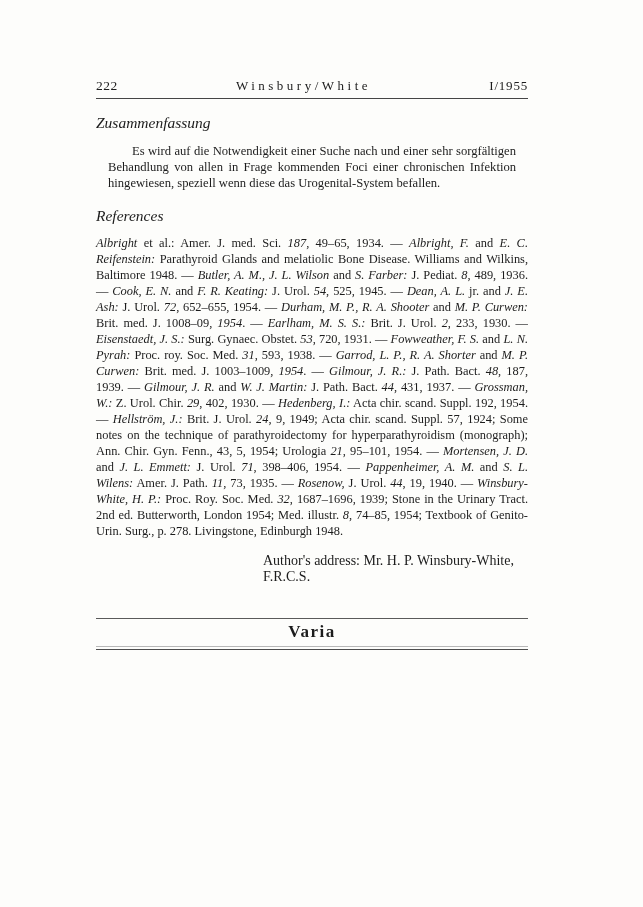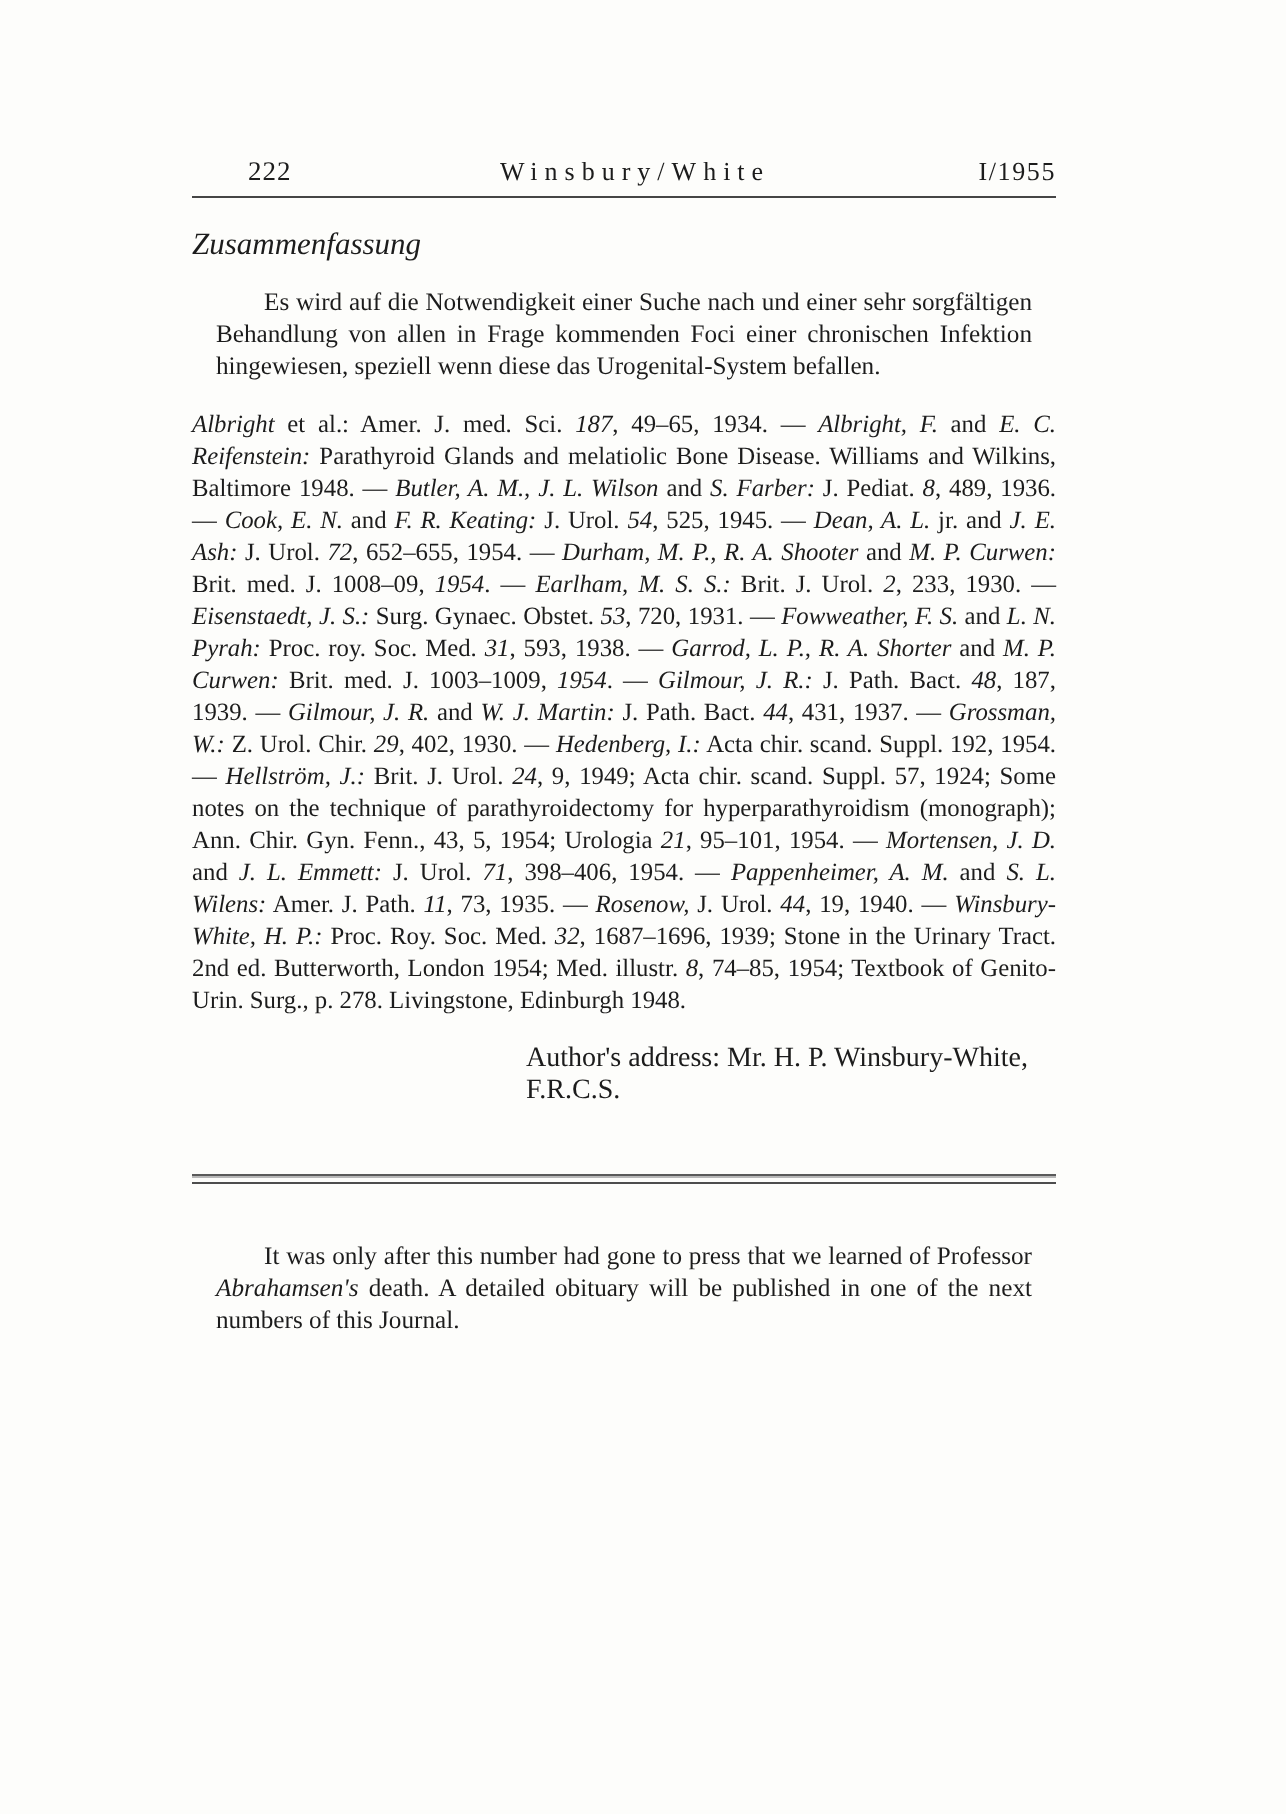--- a/index.html
+++ b/index.html
@@ -14,21 +14,21 @@
   .column{
     position:absolute;left:96px;top:0;width:432px;
   }
   
   .header{
     display:flex;justify-content:space-between;align-items:baseline;
     margin-top:78px;
     border-bottom:1.5px solid #454545;
     padding-bottom:4px;
   }
-  .pageno{font-size:13.5px;letter-spacing:0.5px;margin-left:28px;}
+  .pageno{font-size:13.5px;letter-spacing:0.5px;}
   .runhead{font-size:13px;letter-spacing:3.5px;text-align:right;}
   .issue{font-size:13px;letter-spacing:0.8px;}
   
   .section-title{
     font-style:italic;text-align:left;
     font-size:15.5px;font-weight:normal;
     margin:15px 0 10px 0;
   }
   
   .bodytext{
@@ -69,26 +69,27 @@
   <div class="header">
     <span class="pageno">222</span>
     <span class="runhead">Winsbury/White</span>
     <span class="issue">I/1955</span>
   </div>
 
   <div class="section-title">Zusammenfassung</div>
 
   <p class="bodytext indent">Es wird auf die Notwendigkeit einer Suche nach und einer sehr sorgfältigen Behandlung von allen in Frage kommenden Foci einer chronischen Infektion hingewiesen, speziell wenn diese das Urogenital-System befallen.</p>
 
+  <div class="section-title">References</div>
 
   <p class="refs"><i>Albright</i><span> et al.: Amer. J. med. Sci. </span><i>187</i><span>, 49–65, 1934. — </span><i>Albright, F.</i><span> and </span><i>E. C. Reifenstein:</i><span> Parathyroid Glands and melatiolic Bone Disease. Williams and Wilkins, Baltimore 1948. — </span><i>Butler, A. M., J. L. Wilson</i><span> and </span><i>S. Farber:</i><span> J. Pediat. </span><i>8</i><span>, 489, 1936. — </span><i>Cook, E. N.</i><span> and </span><i>F. R. Keating:</i><span> J. Urol. </span><i>54</i><span>, 525, 1945. — </span><i>Dean, A. L.</i><span> jr. and </span><i>J. E. Ash:</i><span> J. Urol. </span><i>72</i><span>, 652–655, 1954. — </span><i>Durham, M. P., R. A. Shooter</i><span> and </span><i>M. P. Curwen:</i><span> Brit. med. J. 1008–09, </span><i>1954</i><span>. — </span><i>Earlham, M. S. S.:</i><span> Brit. J. Urol. </span><i>2</i><span>, 233, 1930. — </span><i>Eisenstaedt, J. S.:</i><span> Surg. Gynaec. Obstet. </span><i>53</i><span>, 720, 1931. — </span><i>Fowweather, F. S.</i><span> and </span><i>L. N. Pyrah:</i><span> Proc. roy. Soc. Med. </span><i>31</i><span>, 593, 1938. — </span><i>Garrod, L. P., R. A. Shorter</i><span> and </span><i>M. P. Curwen:</i><span> Brit. med. J. 1003–1009, </span><i>1954</i><span>. — </span><i>Gilmour, J. R.:</i><span> J. Path. Bact. </span><i>48</i><span>, 187, 1939. — </span><i>Gilmour, J. R.</i><span> and </span><i>W. J. Martin:</i><span> J. Path. Bact. </span><i>44</i><span>, 431, 1937. — </span><i>Grossman, W.:</i><span> Z. Urol. Chir. </span><i>29</i><span>, 402, 1930. — </span><i>Hedenberg, I.:</i><span> Acta chir. scand. Suppl. 192, 1954. — </span><i>Hellström, J.:</i><span> Brit. J. Urol. </span><i>24</i><span>, 9, 1949; Acta chir. scand. Suppl. 57, 1924; Some notes on the technique of parathyroidectomy for hyperparathyroidism (monograph); Ann. Chir. Gyn. Fenn., 43, 5, 1954; Urologia </span><i>21</i><span>, 95–101, 1954. — </span><i>Mortensen, J. D.</i><span> and </span><i>J. L. Emmett:</i><span> J. Urol. </span><i>71</i><span>, 398–406, 1954. — </span><i>Pappenheimer, A. M.</i><span> and </span><i>S. L. Wilens:</i><span> Amer. J. Path. </span><i>11</i><span>, 73, 1935. — </span><i>Rosenow,</i><span> J. Urol. </span><i>44</i><span>, 19, 1940. — </span><i>Winsbury-White, H. P.:</i><span> Proc. Roy. Soc. Med. </span><i>32</i><span>, 1687–1696, 1939; Stone in the Urinary Tract. 2nd ed. Butterworth, London 1954; Med. illustr. </span><i>8</i><span>, 74–85, 1954; Textbook of Genito-Urin. Surg., p. 278. Livingstone, Edinburgh 1948.</span></p>
 
   <div class="address">
     <div class="addr-line"><span>Author's address: Mr. H. P. Winsbury-White, F.R.C.S.</span></div>
   </div>
 
   <div class="varia">
     <div class="varia-top"></div>
+    <div class="varia-title">Varia</div>
     <div class="varia-bottom"></div>
-    <p class="bodytext indent varia-para"><span>It was only after this number had gone to press that we learned of Professor </span><i>Abrahamsen's</i><span> death. A detailed obituary will be published in one of the next numbers of this Journal.</span></p>
   </div>
 
 </div>
 
 </body></html>

